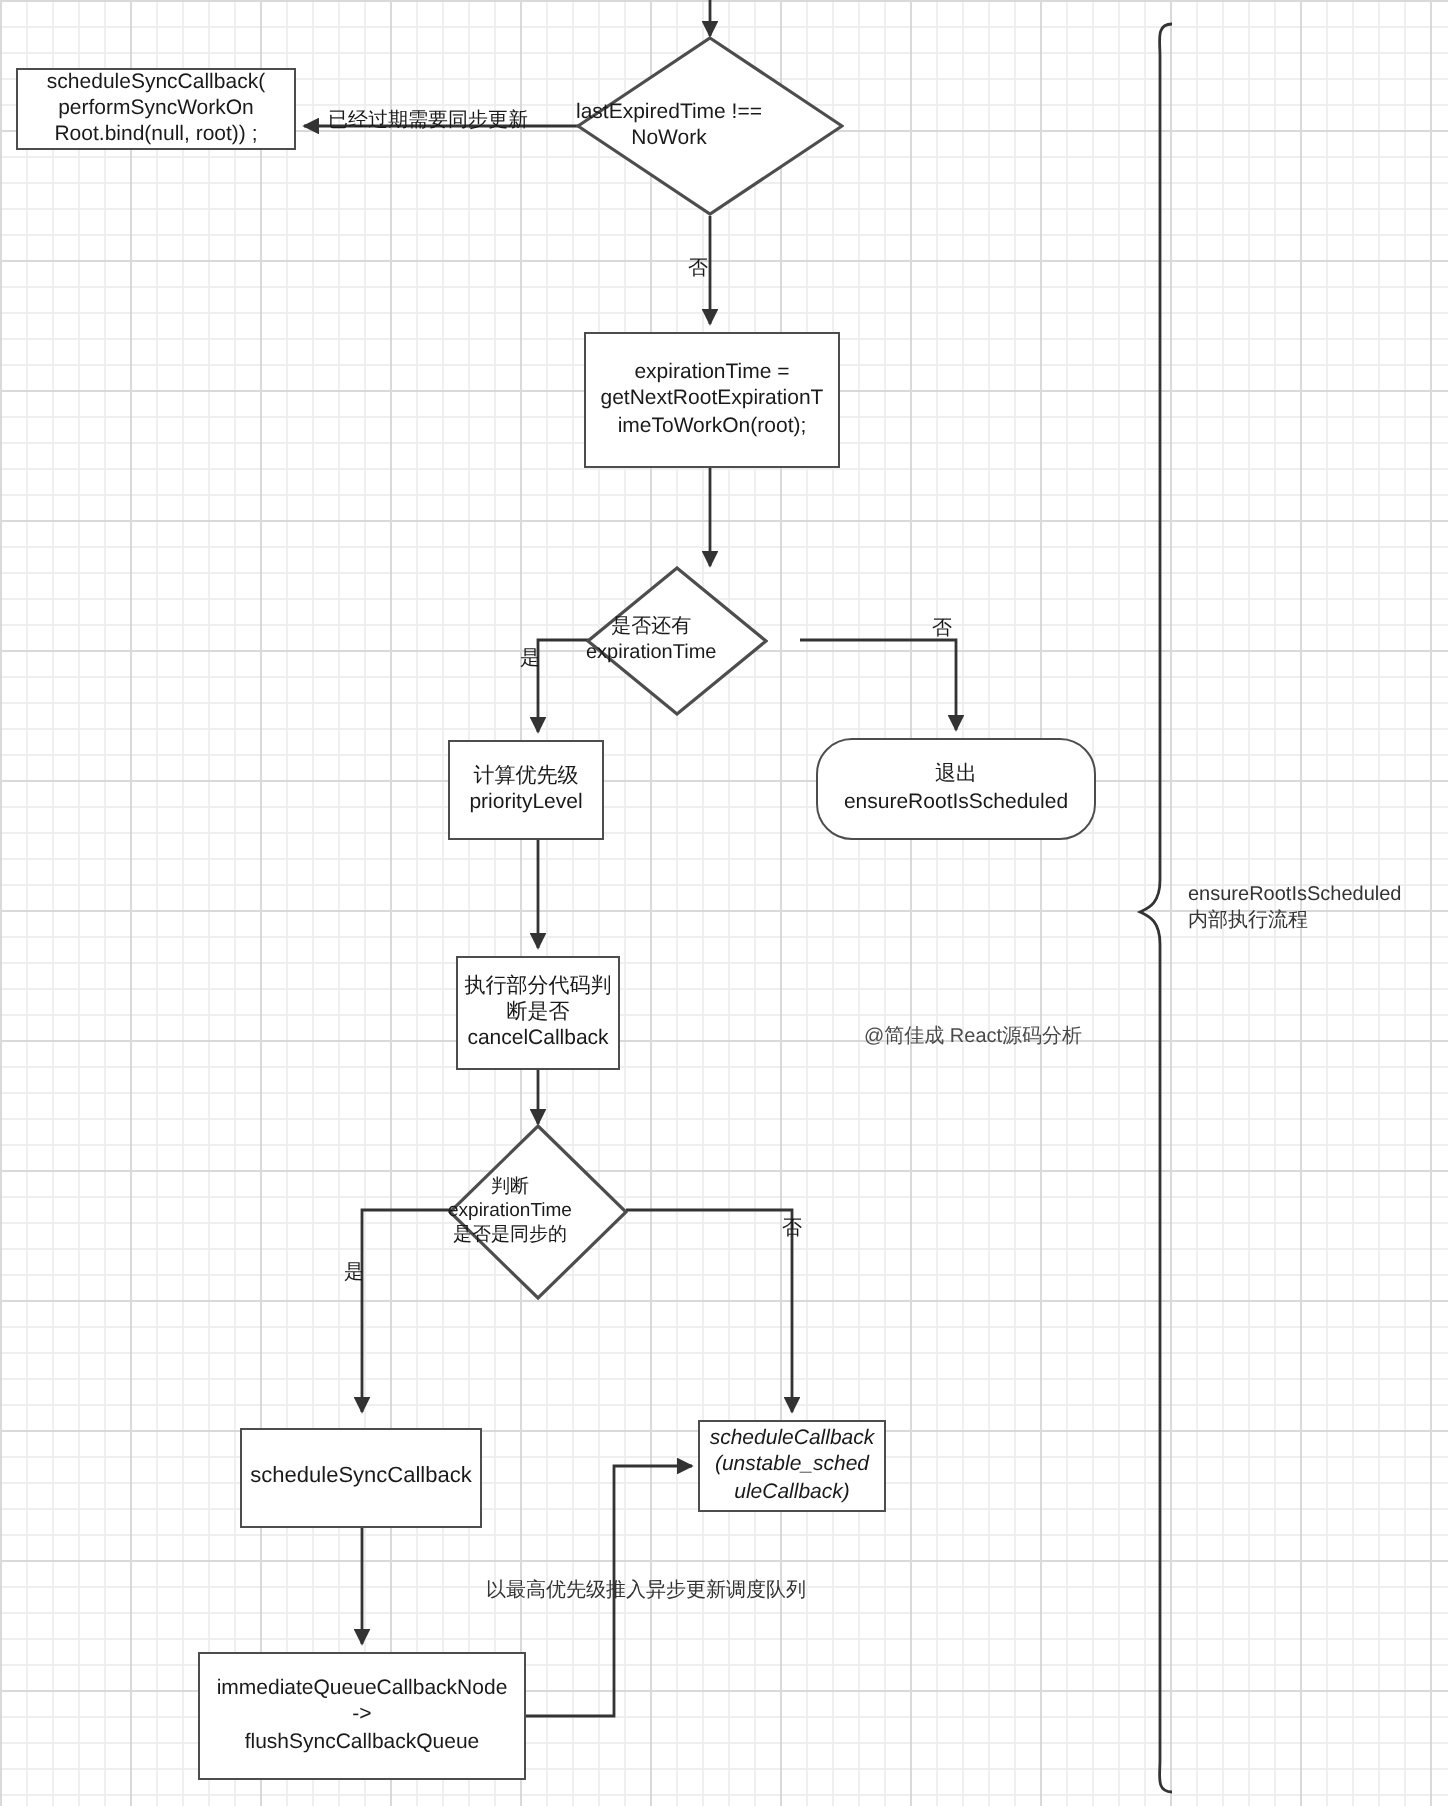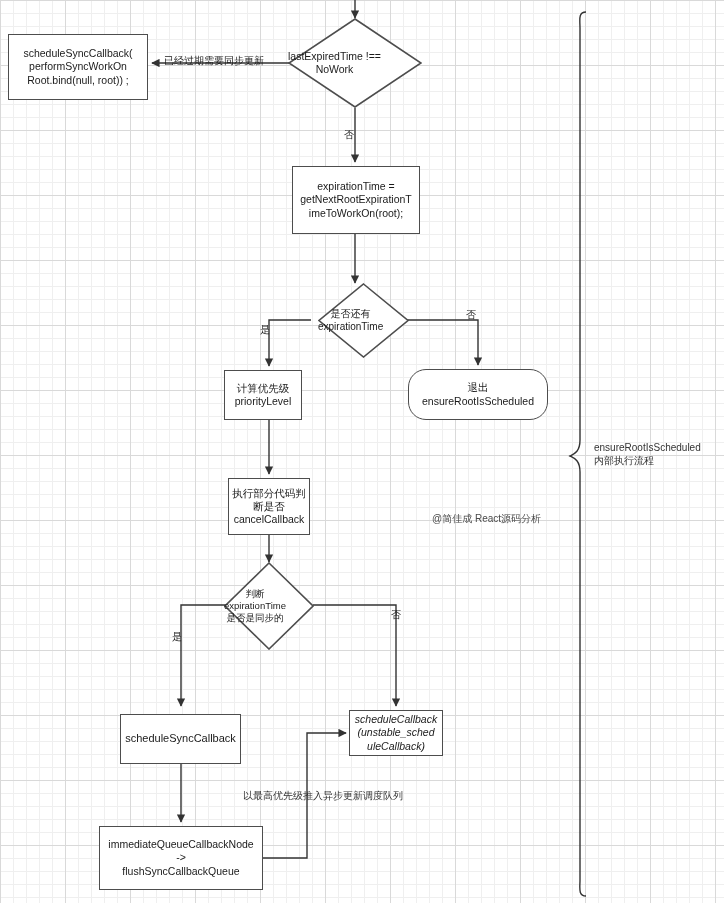--- a/index.html
+++ b/index.html
@@ -113,37 +113,37 @@
       <path d="M 313 605 L 396 605 L 396 706" marker-end="url(#arrow)"></path>
 
       <path d="M 181 760 L 181 822" marker-end="url(#arrow)"></path>
 
       <path d="M 262 858 L 307 858 L 307 733 L 346 733" marker-end="url(#arrow)"></path>
 
       <path d="M 586 12 C 578 12 580 20 580 28 L 580 440 C 580 452 574 454 570 456 C 574 458 580 460 580 472 L 580 880 C 580 888 578 896 586 896" stroke="#333333" stroke-width="1.4" fill="none"></path>
     </g>
   </svg>
 
-  <div class="node box" style="left:8px; top:34px; width:140px; height:66px; font-size:10.5px;">scheduleSyncCallback(
+  <div class="node box" style="left:8px; top:34px; width:140px; height:41px; font-size:10.5px;">scheduleSyncCallback(
   performSyncWorkOn
 Root.bind(null, root))  ;</div>
 
   <div class="diamond-wrap" style="left:288px; top:18px; width:134px; height:90px;">
     <svg class="diamond-shape" viewBox="0 0 134 90" xmlns="http://www.w3.org/2000/svg">
       <polygon points="67,1 133,45 67,89 1,45" fill="#ffffff" stroke="#4d4d4d" stroke-width="1.6"></polygon>
     </svg>
     <span class="diamond-label" style="font-size:10.5px;">lastExpiredTime !==
 NoWork</span>
   </div>
 
   <div class="node box" style="left:292px; top:166px; width:128px; height:68px; font-size:10.5px;">expirationTime =
 getNextRootExpirationT
 imeToWorkOn(root);</div>
 
-  <div class="diamond-wrap" style="left:318px; top:283px; width:91px; height:75px;">
+  <div class="diamond-wrap" style="left:293px; top:283px; width:91px; height:75px;">
     <svg class="diamond-shape" viewBox="0 0 91 75" xmlns="http://www.w3.org/2000/svg">
       <polygon points="45.5,1 90,37.5 45.5,74 1,37.5" fill="#ffffff" stroke="#4d4d4d" stroke-width="1.6"></polygon>
     </svg>
     <span class="diamond-label" style="font-size:10px;">是否还有
 expirationTime</span>
   </div>
 
   <div class="node box" style="left:224px; top:370px; width:78px; height:50px; font-size:10.5px;">计算优先级
 priorityLevel</div>
 

